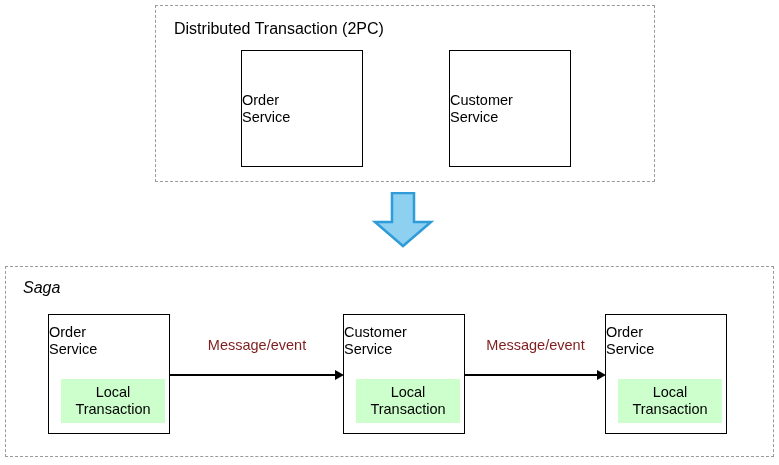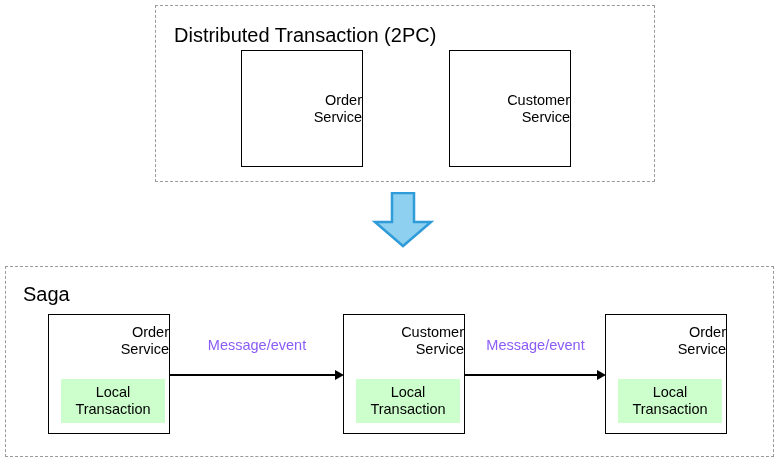--- a/index.html
+++ b/index.html
@@ -24,25 +24,24 @@
 
   
   .group {
     position: absolute;
     border: 1px dashed #9a9a9a;
     background: transparent;
     box-sizing: border-box;
   }
   .group-title {
     position: absolute;
-    font-size: 20px;
+    font-size: 16px;
     line-height: 22px;
     color: #000;
     white-space: nowrap;
-    margin-top: 6px;
   }
 
   #group-2pc {
     left: 155px;
     top: 5px;
     width: 500px;
     height: 177px;
   }
   #group-2pc .group-title {
     left: 18px;
@@ -51,34 +50,35 @@
 
   #group-saga {
     left: 5px;
     top: 266px;
     width: 769px;
     height: 191px;
   }
   #group-saga .group-title {
     left: 17px;
     top: 10px;
+    font-style: italic;
   }
 
   
   .service-box {
     position: absolute;
     border: 1.6px solid #000000;
     background: #ffffff;
     box-sizing: border-box;
   }
   .service-label {
     position: absolute;
     left: 0;
     width: 100%;
-    text-align: right;
+    text-align: left;
     font-size: 14.5px;
     line-height: 17px;
     white-space: pre-line;
     color: #000;
   }
 
   
   #box-2pc-order {
     left: 241px;
     top: 50px;
@@ -151,21 +151,21 @@
     height: 0;
     border-top: 5.5px solid transparent;
     border-bottom: 5.5px solid transparent;
     border-left: 9px solid #000;
   }
   .msg-label {
     position: absolute;
     font-size: 14.5px;
     line-height: 17px;
     white-space: nowrap;
-    color: #8b5cf6;
+    color: #7f1d1d;
     text-align: center;
   }
 
   #arrow-1 { left: 170px; width: 174px; }
   #arrow-1-label { left: 170px; width: 174px; top: 337px; }
 
   #arrow-2 { left: 465px; width: 141px; }
   #arrow-2-label { left: 465px; width: 141px; top: 337px; }
 
   

